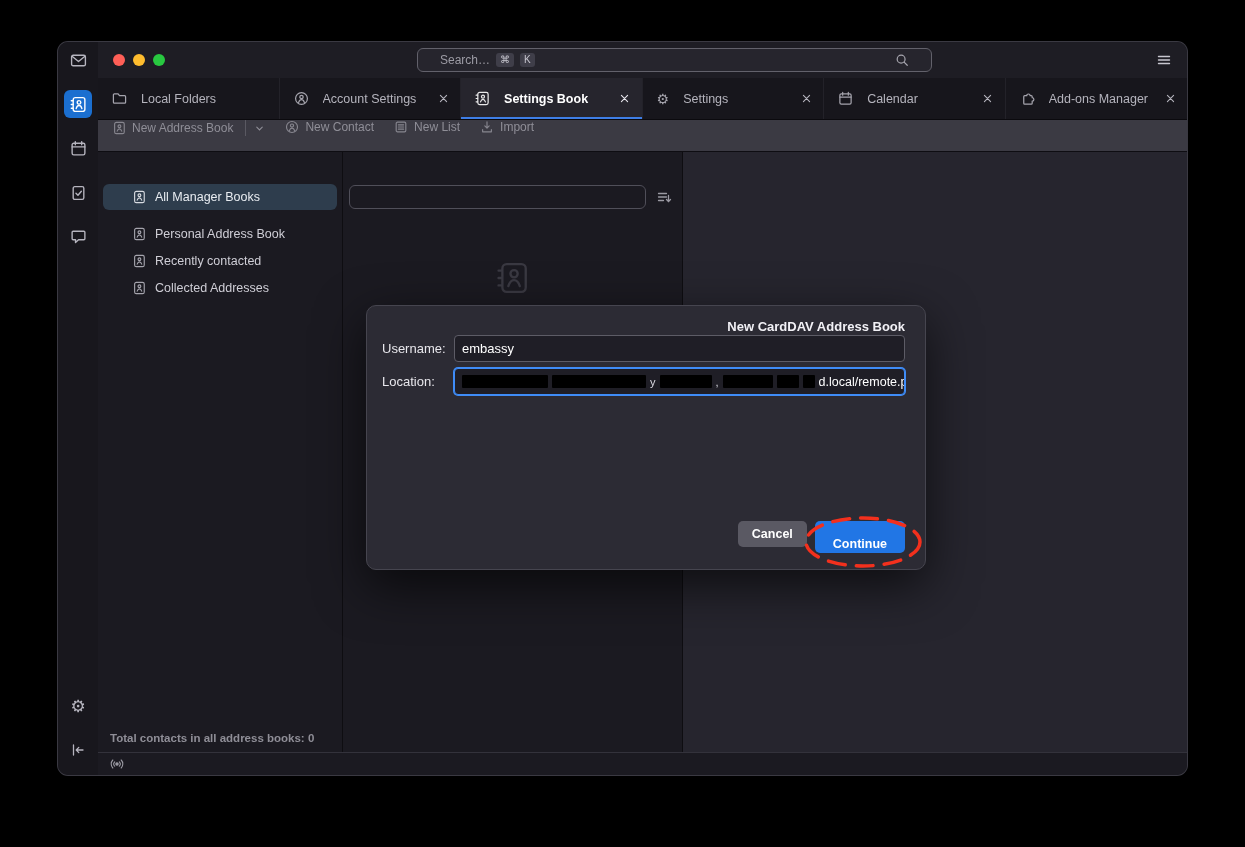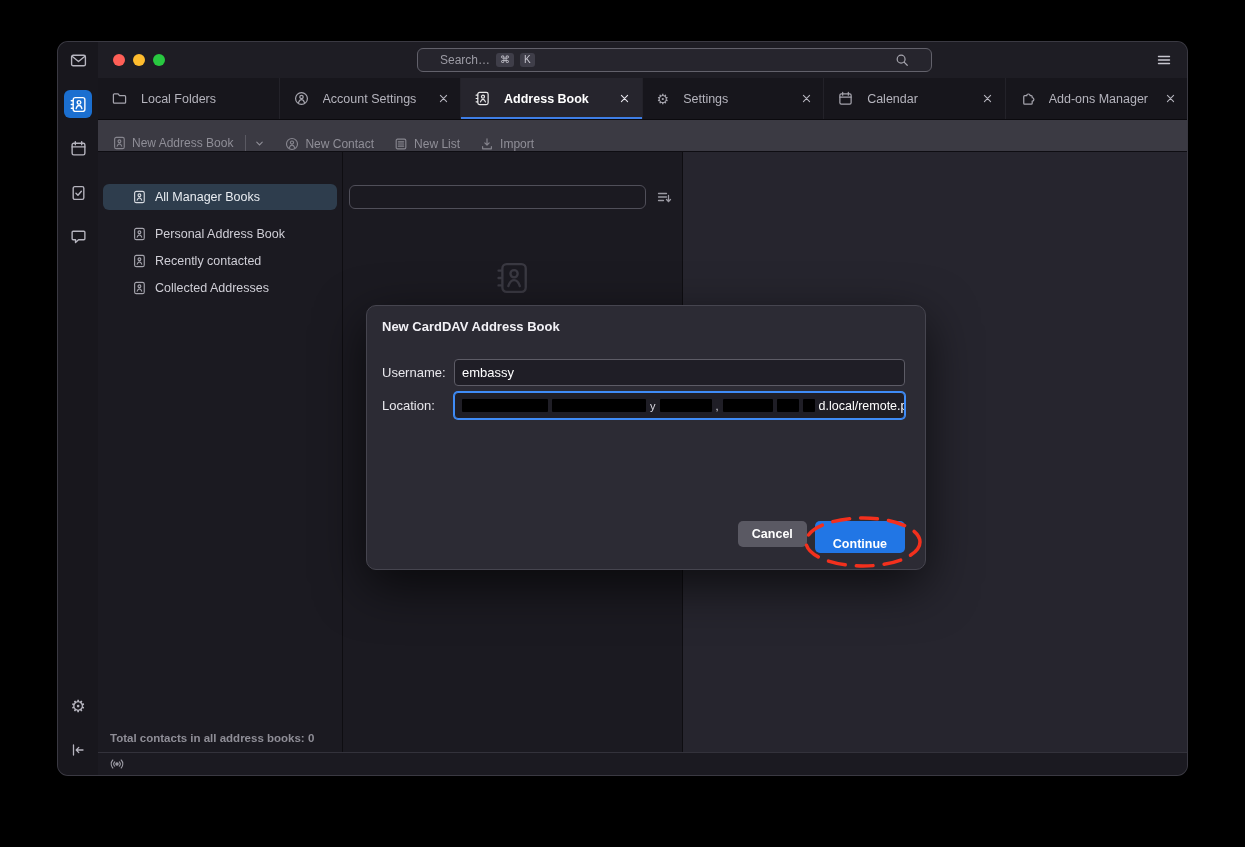--- a/index.html
+++ b/index.html
@@ -43,21 +43,21 @@
     font-size:12.5px; color:#b5b4bd; border-right:1px solid #232229; position:relative; cursor:default; }
   .tab .t-label { flex:1; white-space:nowrap; overflow:hidden; text-overflow:ellipsis; }
   .tab.active { background:#26252d; color:#fff; font-weight:bold; }
   .tab.active::after { content:""; position:absolute; left:0; right:0; bottom:0; height:2px; background:#3e7ee6; }
   .tab-close { width:16px; height:16px; display:flex; align-items:center; justify-content:center;
     color:#b5b4bd; border-radius:3px; flex:none; }
   .tab.active .tab-close { color:#e8e7ee; }
   .t-ic { color:inherit; opacity:.9; flex:none; display:flex; }
 
   
-  .toolbar { height:32px; flex:none; background:#3b3a43; display:flex; align-items:flex-end;
+  .toolbar { height:32px; flex:none; background:#3b3a43; display:flex; align-items:flex-start;
     padding:0 14px; gap:20px; color:#8f8e97; font-size:12px; border-bottom:1px solid #0e0d12; }
   .tb-btn { display:flex; align-items:center; gap:6px; }
   .tb-sep { width:1px; height:16px; background:#5a5962; margin:0 2px 0 6px; }
 
   
   .content { flex:1; min-height:0; display:flex; }
   .panel-sidebar { width:244px; flex:none; background:#1b1a21; position:relative; padding-top:32px; }
   .ab-row { height:26px; margin:0 5px 1px; display:flex; align-items:center; gap:9px;
     padding-left:29px; border-radius:6px; color:#cfced6; font-size:12.5px; cursor:default; }
   .ab-row.selected { background:#2e3d4d; color:#e8ecf1; }
@@ -77,21 +77,21 @@
 
   
   .statusbar { height:23px; flex:none; background:#1b1a21; border-top:1px solid #33323b;
     display:flex; align-items:center; padding:0 11px; color:#9a99a2; }
 
   
   .dialog { position:absolute; left:366px; top:305px; width:560px; height:265px;
     background:#2c2b34; border:1px solid #46454f; border-radius:10px;
     box-shadow:0 16px 50px rgba(0,0,0,.65); display:flex; flex-direction:column;
     padding:13px 20px 16px 15px; }
-  .dlg-title { text-align:left; font-size:13px; font-weight:bold; color:#f2f1f6; margin-bottom:25px; }
+  .dlg-title { text-align:right; font-size:13px; font-weight:bold; color:#f2f1f6; margin-bottom:1px; }
   .dlg-row { display:flex; align-items:center; margin-bottom:6px; }
   .dlg-label { width:72px; flex:none; font-size:13px; color:#e8e7ec; }
   .text-input { flex:1; height:27px; background:#1f1e26; border:1px solid #5d5c66; border-radius:4px;
     color:#fff; font-size:13px; padding:0 7px; outline:none; font-family:inherit; }
   .loc-input { flex:1; height:27px; background:#1f1e26; border:1px solid #3f8cf7; border-radius:4px;
     box-shadow:0 0 0 1px #3f8cf7; display:flex; align-items:center; padding:0 7px;
     overflow:hidden; white-space:nowrap; gap:4px; }
   .redact { height:13px; background:#000; border-radius:1px; flex:none; }
   .rw1{width:86px;} .rw2{width:94px;} .rw3{width:52px;} .rw4{width:50px;} .rw5{width:22px;} .rw6{width:12px;}
   .frag { color:#dcdbe3; font-size:11px; flex:none; }
@@ -206,21 +206,21 @@
         </div>
         <div class="tab active">
           <span class="t-ic">
               <svg class="ic" width="15" height="15" viewBox="0 0 16 16" fill="none" stroke="currentColor" stroke-width="1.3" stroke-linecap="round">
                 <rect x="3" y="1.5" width="11" height="13" rx="2"></rect>
                 <circle cx="8.5" cy="6" r="1.6"></circle>
                 <path d="M5.9 11.6c.6-1.8 1.5-2.6 2.6-2.6s2 .8 2.6 2.6"></path>
                 <path d="M1.2 4.5h1.6M1.2 8h1.6M1.2 11.5h1.6"></path>
               </svg>
             </span>
-          <span class="t-label">Address Book</span>
+          <span class="t-label">Settings Book</span>
           <span class="tab-close">
               <svg class="ic" width="11" height="11" viewBox="0 0 16 16" stroke="currentColor" stroke-width="1.6" stroke-linecap="round">
                 <path d="M3.5 3.5l9 9M12.5 3.5l-9 9"></path>
               </svg>
             </span>
         </div>
         <div class="tab">
           <span class="t-ic gear-glyph" style="font-size:14px;">⚙</span>
           <span class="t-label">Settings</span>
           <span class="tab-close">

